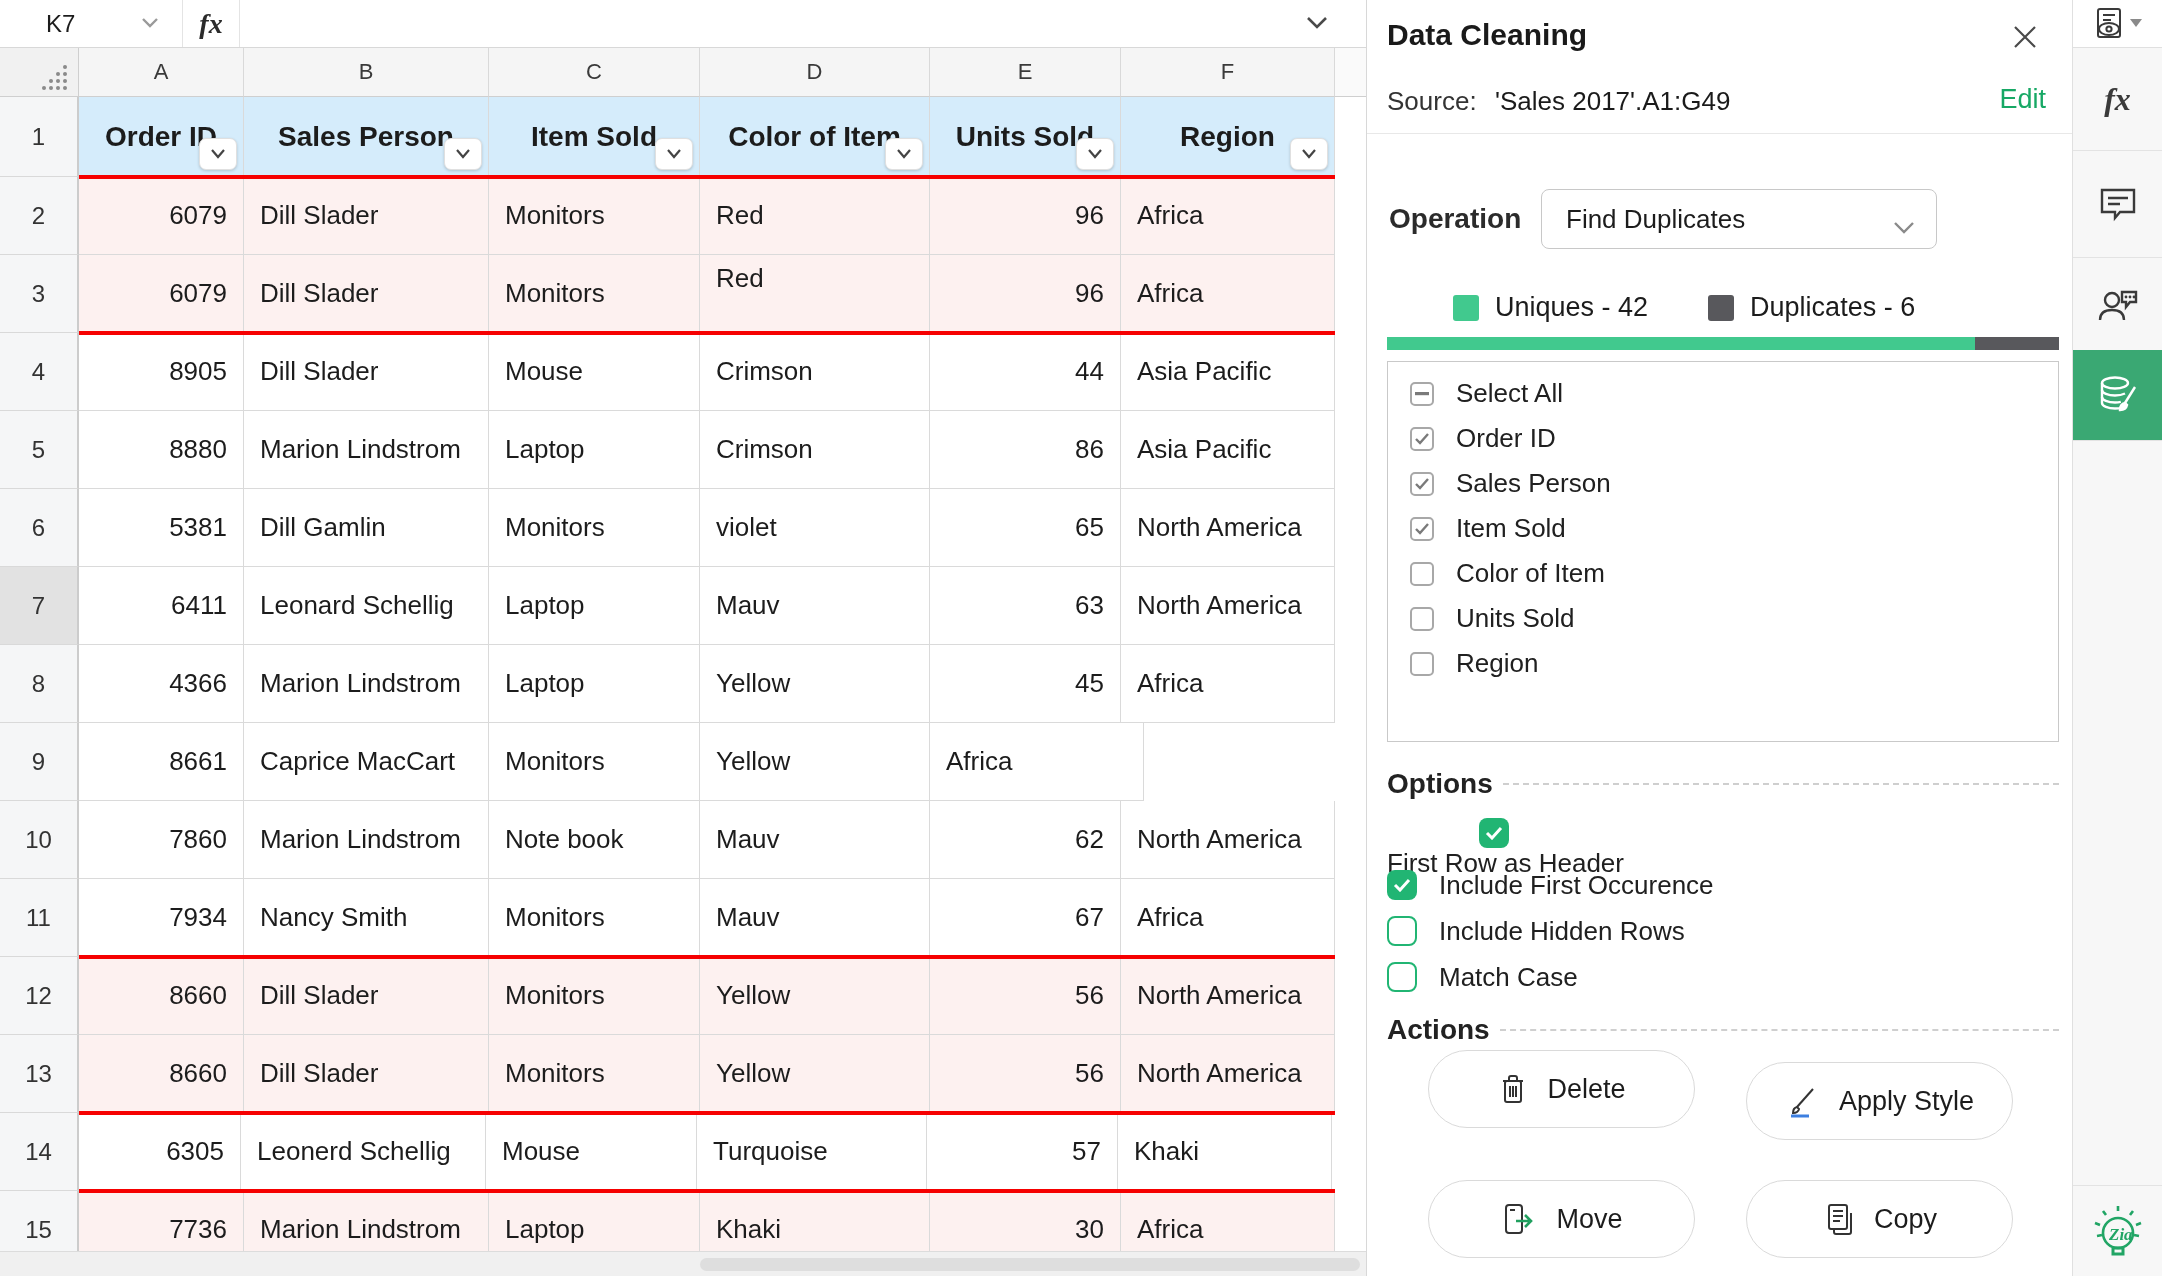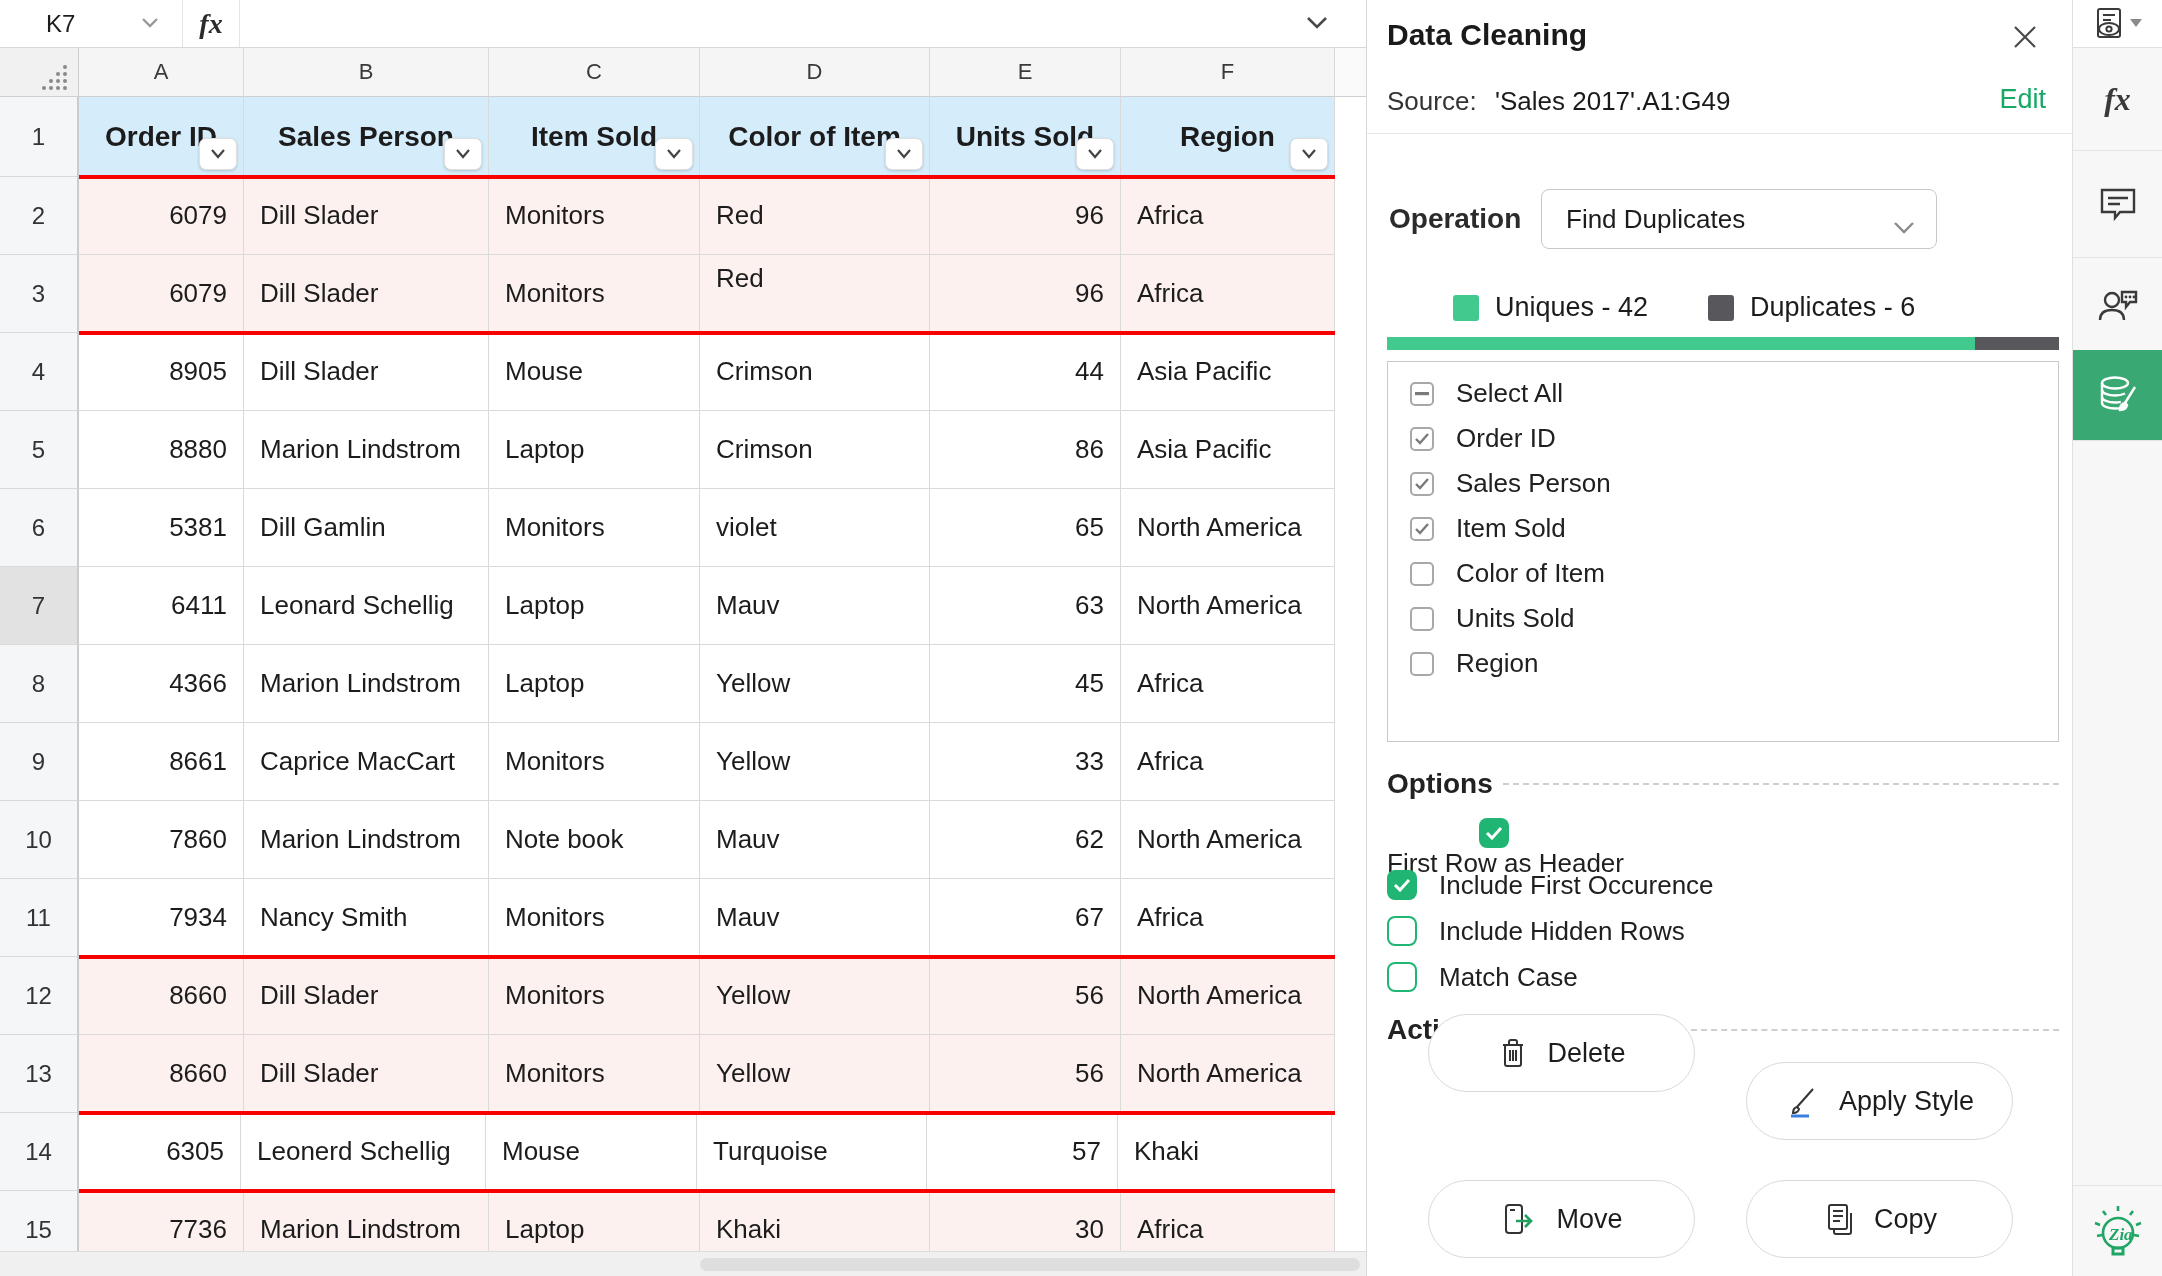--- a/index.html
+++ b/index.html
@@ -261,21 +261,20 @@
           <div class="cell" style="width: 230px;">Yellow</div>
           <div class="cell num" style="width: 191px;">45</div>
           <div class="cell" style="width: 214px;">Africa</div>
         </div>
         <div class="row" style="height: 78px;">
           <div class="rownum">9</div>
           <div class="cell num" style="width: 165px;">8661</div>
           <div class="cell" style="width: 245px;">Caprice MacCart</div>
           <div class="cell" style="width: 211px;">Monitors</div>
           <div class="cell" style="width: 230px;">Yellow</div>
-          <div class="cell num" style="width: 191px;">33</div>
           <div class="cell" style="width: 214px;">Africa</div>
         </div>
         <div class="row" style="height: 78px;">
           <div class="rownum">10</div>
           <div class="cell num" style="width: 165px;">7860</div>
           <div class="cell" style="width: 245px;">Marion Lindstrom</div>
           <div class="cell" style="width: 211px;">Note book</div>
           <div class="cell" style="width: 230px;">Mauv</div>
           <div class="cell num" style="width: 191px;">62</div>
           <div class="cell" style="width: 214px;">North America</div>
@@ -443,21 +442,21 @@
           <span class="gcb off"></span>
           <span>Match Case</span>
         </div>
       </div>
 
     <div class="sechead" style="top:1014px;">
       <span class="t">Actions</span>
       <span class="dash"></span>
     </div>
 
-    <button class="abtn" style="left:61px; top:1014px;">
+    <button class="abtn" style="left:61px; top:1050px;">
       <svg width="32" height="34" viewBox="0 0 32 34">
         <g fill="none" stroke="#333" stroke-width="2">
           <path d="M6 9 h20 M12 9 V6 a2 2 0 0 1 2-2 h4 a2 2 0 0 1 2 2 V9"></path>
           <rect x="8" y="9" width="16" height="21" rx="2"></rect>
           <path d="M13 14 v11 M16 14 v11 M19 14 v11"></path>
         </g>
       </svg>
       <span>Delete</span>
     </button>
     <button class="abtn" style="left:379px; top:1062px;">

